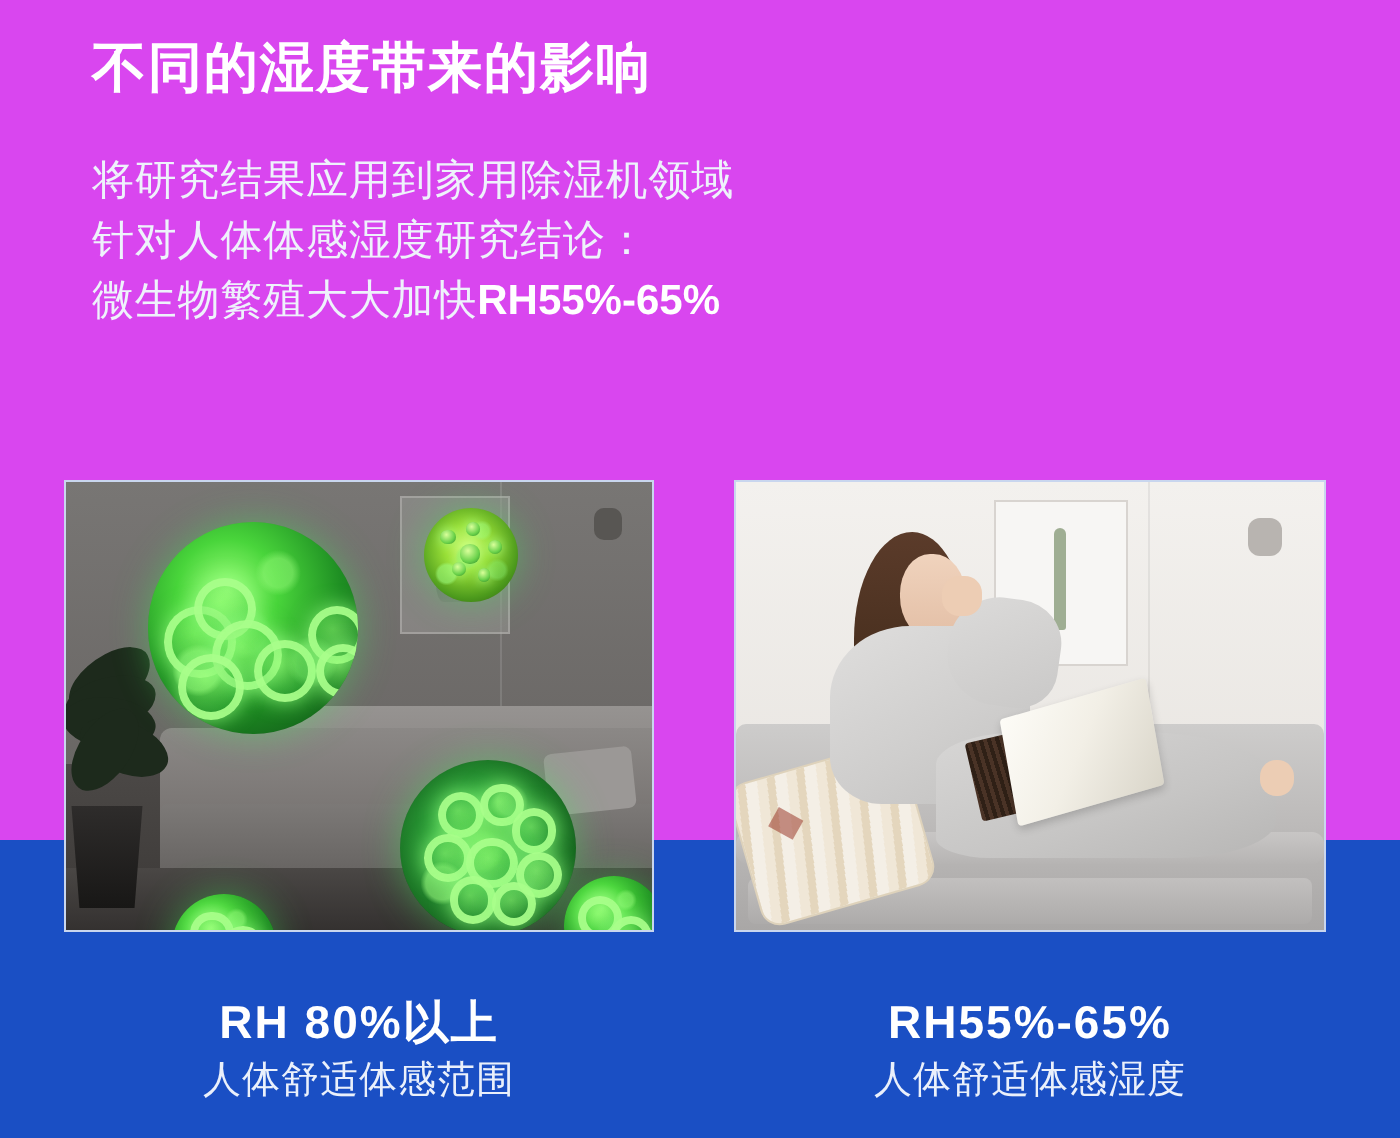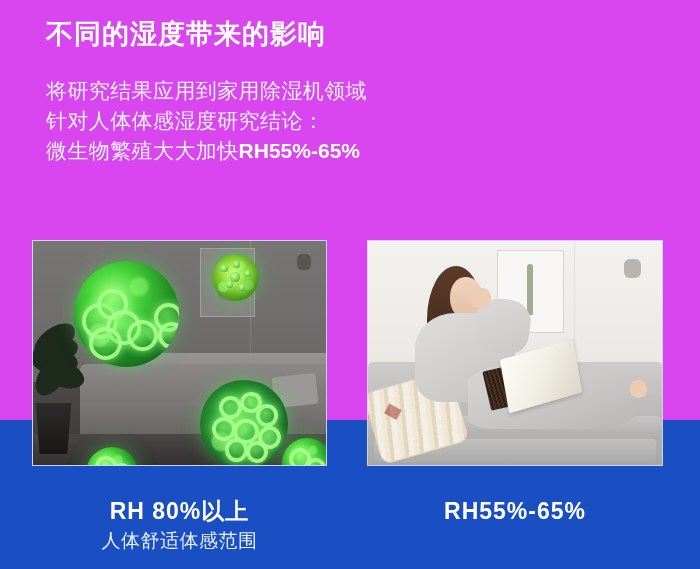--- a/index.html
+++ b/index.html
@@ -553,15 +553,16 @@
     </div>
   </div>
 
   <div class="caption caption-left">
     <span class="caption-title">RH 80%以上</span>
     <span class="caption-sub">人体舒适体感范围</span>
   </div>
 
   <div class="caption caption-right">
     <span class="caption-title">RH55%-65%</span>
+    <span class="caption-sub">人体舒适体感湿度</span>
   </div>
 
 </div>
 
 </body></html>

